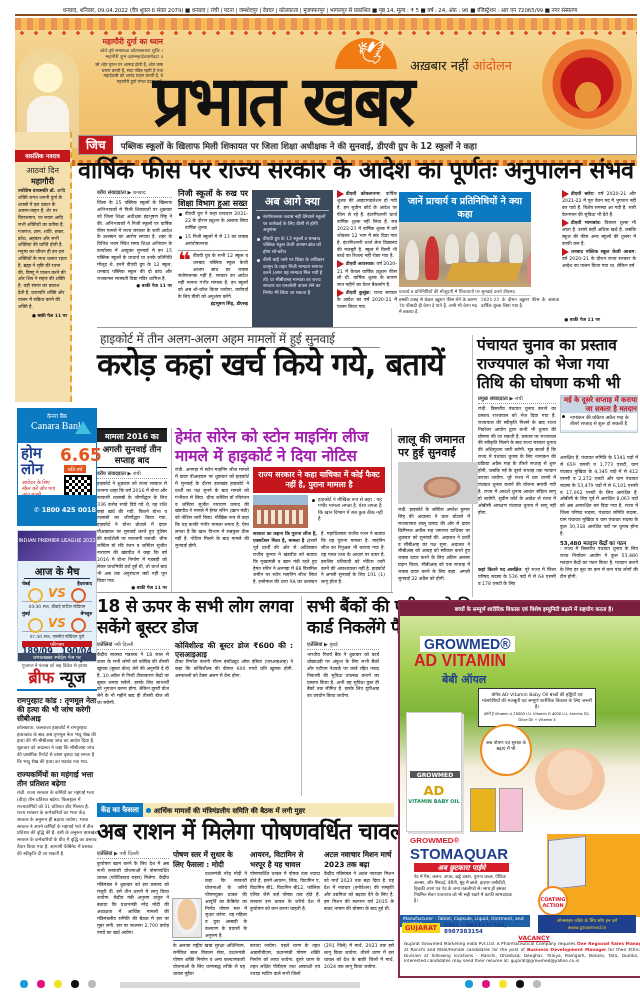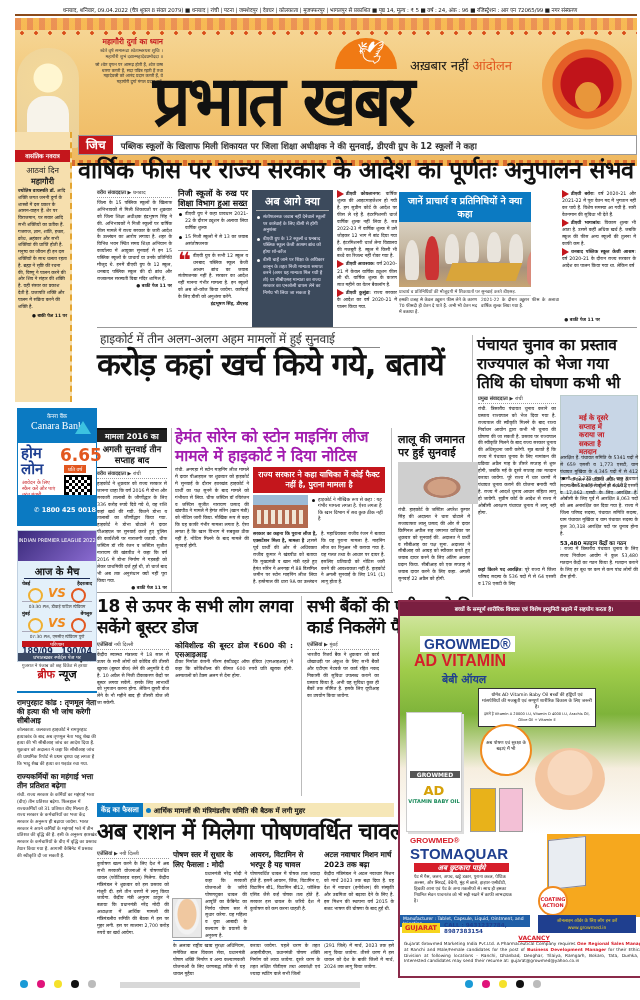--- a/index.html
+++ b/index.html
@@ -51,21 +51,21 @@
 .ipl-vs:before,.ipl-vs:after{content:"";position:absolute;top:1px;width:11px;height:11px;border-radius:50%;border:2px solid #f0b030}
 .ipl-vs:before{left:10px}
 .ipl-vs:after{right:10px;border-color:#e2571f}
 .ipl-venue{font-size:4.3px;text-align:center;color:#333;border-top:1px solid #aab;margin:1px 4px 0;padding-top:1px}
 .ipl-result-h{background:#c4161c;color:#fff;font-size:5px;text-align:center;margin:2px 4px 0}
 .ipl-score{display:flex;justify-content:space-between;padding:0 4px;font-size:8px;font-weight:bold;color:#1a2b55}
 .ipl-teams{display:flex;justify-content:space-between;padding:0 4px;font-size:5px;font-weight:bold}
 .ipl-note{font-size:4.5px;padding:0 4px;color:#333}
 .ipl-foot{position:absolute;bottom:0;left:0;width:100%;background:#3b4a66;color:#fff;font-size:5px;text-align:center;padding:1px 0}
 .brief{position:absolute;top:666px;left:17px;width:80px}
-.brief-h{font-size:11px;color:#c4161c;text-align:center;font-weight:bold;border-bottom:2px solid #0b7ac2;padding-bottom:10px}
+.brief-h{font-size:16px;color:#c4161c;text-align:center;font-weight:bold;border-bottom:2px solid #0b7ac2;padding-bottom:1px}
 .brief-h span{color:#111}
 .brief-t{font-size:7.3px;font-weight:bold;line-height:9px;margin-top:5px}
 .brief-b{font-size:4.6px;line-height:6.7px;color:#222;margin-top:2px}
 .zone-top{position:absolute;top:135px;left:78px;width:559px}
 .kicker-row{display:flex;align-items:center;border:1px solid #999;height:20px;background:#fff}
 .kicker-tag{background:#c4161c;color:#fff;font-size:12px;font-weight:bold;padding:0 7px;height:18px;line-height:18px}
 .kicker-text{font-size:8.5px;font-weight:bold;color:#333;padding-left:8px;white-space:nowrap;overflow:hidden}
 .main-hl{font-size:23.5px;line-height:28px;color:#111;white-space:nowrap;margin-top:1px;letter-spacing:-.4px}
 .col{position:absolute;font-size:4.7px;line-height:6.9px;color:#222;text-align:justify}
 .byline{font-size:5px;color:#333;font-weight:bold;border-bottom:1px dotted #999;padding-bottom:1px;margin-bottom:2px}
@@ -85,21 +85,21 @@
 .photo{height:65px;background:linear-gradient(180deg,#d8d0c0 0%,#c7b9a3 40%,#a8927c 70%,#c7a573 100%);position:relative;overflow:hidden}
 .photo .p{position:absolute;border-radius:50% 50% 20% 20%;background:#e9e4dc}
 .photo .tbl{position:absolute;left:50px;bottom:6px;width:70px;height:18px;background:#d9a53a;transform:skewX(-20deg)}
 .photo-cap{font-size:4.5px;color:#333;padding:1px 0;border-bottom:1px solid #ccc}
 .rule-h{position:absolute;height:1px;background:#999}
 .rule-v{position:absolute;width:1px;background:#bbb}
 .hc-kicker{position:absolute;top:330px;left:100px;width:280px;font-size:12px;color:#333;white-space:nowrap;border-bottom:1px solid #888;letter-spacing:-.2px}
 .dobha-hl{position:absolute;top:345px;left:97px;font-size:31px;font-weight:bold;line-height:38px;color:#111;white-space:nowrap;letter-spacing:-1px}
 .pan-hl{position:absolute;top:336px;left:477px;font-size:15.5px;font-weight:bold;line-height:19px;color:#111;width:162px}
 .pan-box{position:absolute;top:395px;left:560px;width:78px;background:#dfe6ef;border:1px solid #bcc}
-.pan-box .h{background:#c8d6e6;font-size:7px;font-weight:bold;text-align:left;line-height:8.5px;padding:18px;color:#c4161c}
+.pan-box .h{background:#c8d6e6;font-size:7px;font-weight:bold;text-align:right;line-height:8.5px;padding:0;color:#c4161c}
 .pan-box .bullet{font-size:4.8px;line-height:6.3px;padding:2px 3px 2px 9px;background:#fff}
 .case-box{position:absolute;top:428px;left:97px;width:70px;border-top:2px solid #111;border-bottom:1px solid #111}
 .case-box .h{background:#222;color:#fff;font-size:7.8px;font-weight:bold;text-align:center;padding:1px}
 .case-box .s{font-size:8.5px;font-weight:bold;text-align:center;line-height:10.5px;padding:2px 0}
 .hemant-hl{position:absolute;top:428px;left:175px;font-size:15.5px;font-weight:bold;line-height:19px;color:#a21caf;width:210px}
 .hemant-red{position:absolute;top:467px;left:253px;width:132px;background:#c4161c;color:#fff;font-size:7.8px;font-weight:bold;text-align:center;line-height:10px;padding:3px 2px}
 .hemant-photo{position:absolute;top:495px;left:253px;width:55px;height:33px;background:linear-gradient(180deg,#9dbbd6 0 30%,#b36a4f 30% 100%)}
 .hemant-photo:after{content:"";position:absolute;left:4px;top:15px;width:47px;height:14px;background:repeating-linear-gradient(90deg,#f1e7d7 0 4px,#b36a4f 4px 7px)}
 .hemant-bullet{position:absolute;top:497px;left:311px;width:75px;font-size:4.8px;line-height:6.3px}
 .lalu-hl{position:absolute;top:433px;left:398px;font-size:11px;font-weight:bold;line-height:13px;width:80px;color:#111}

